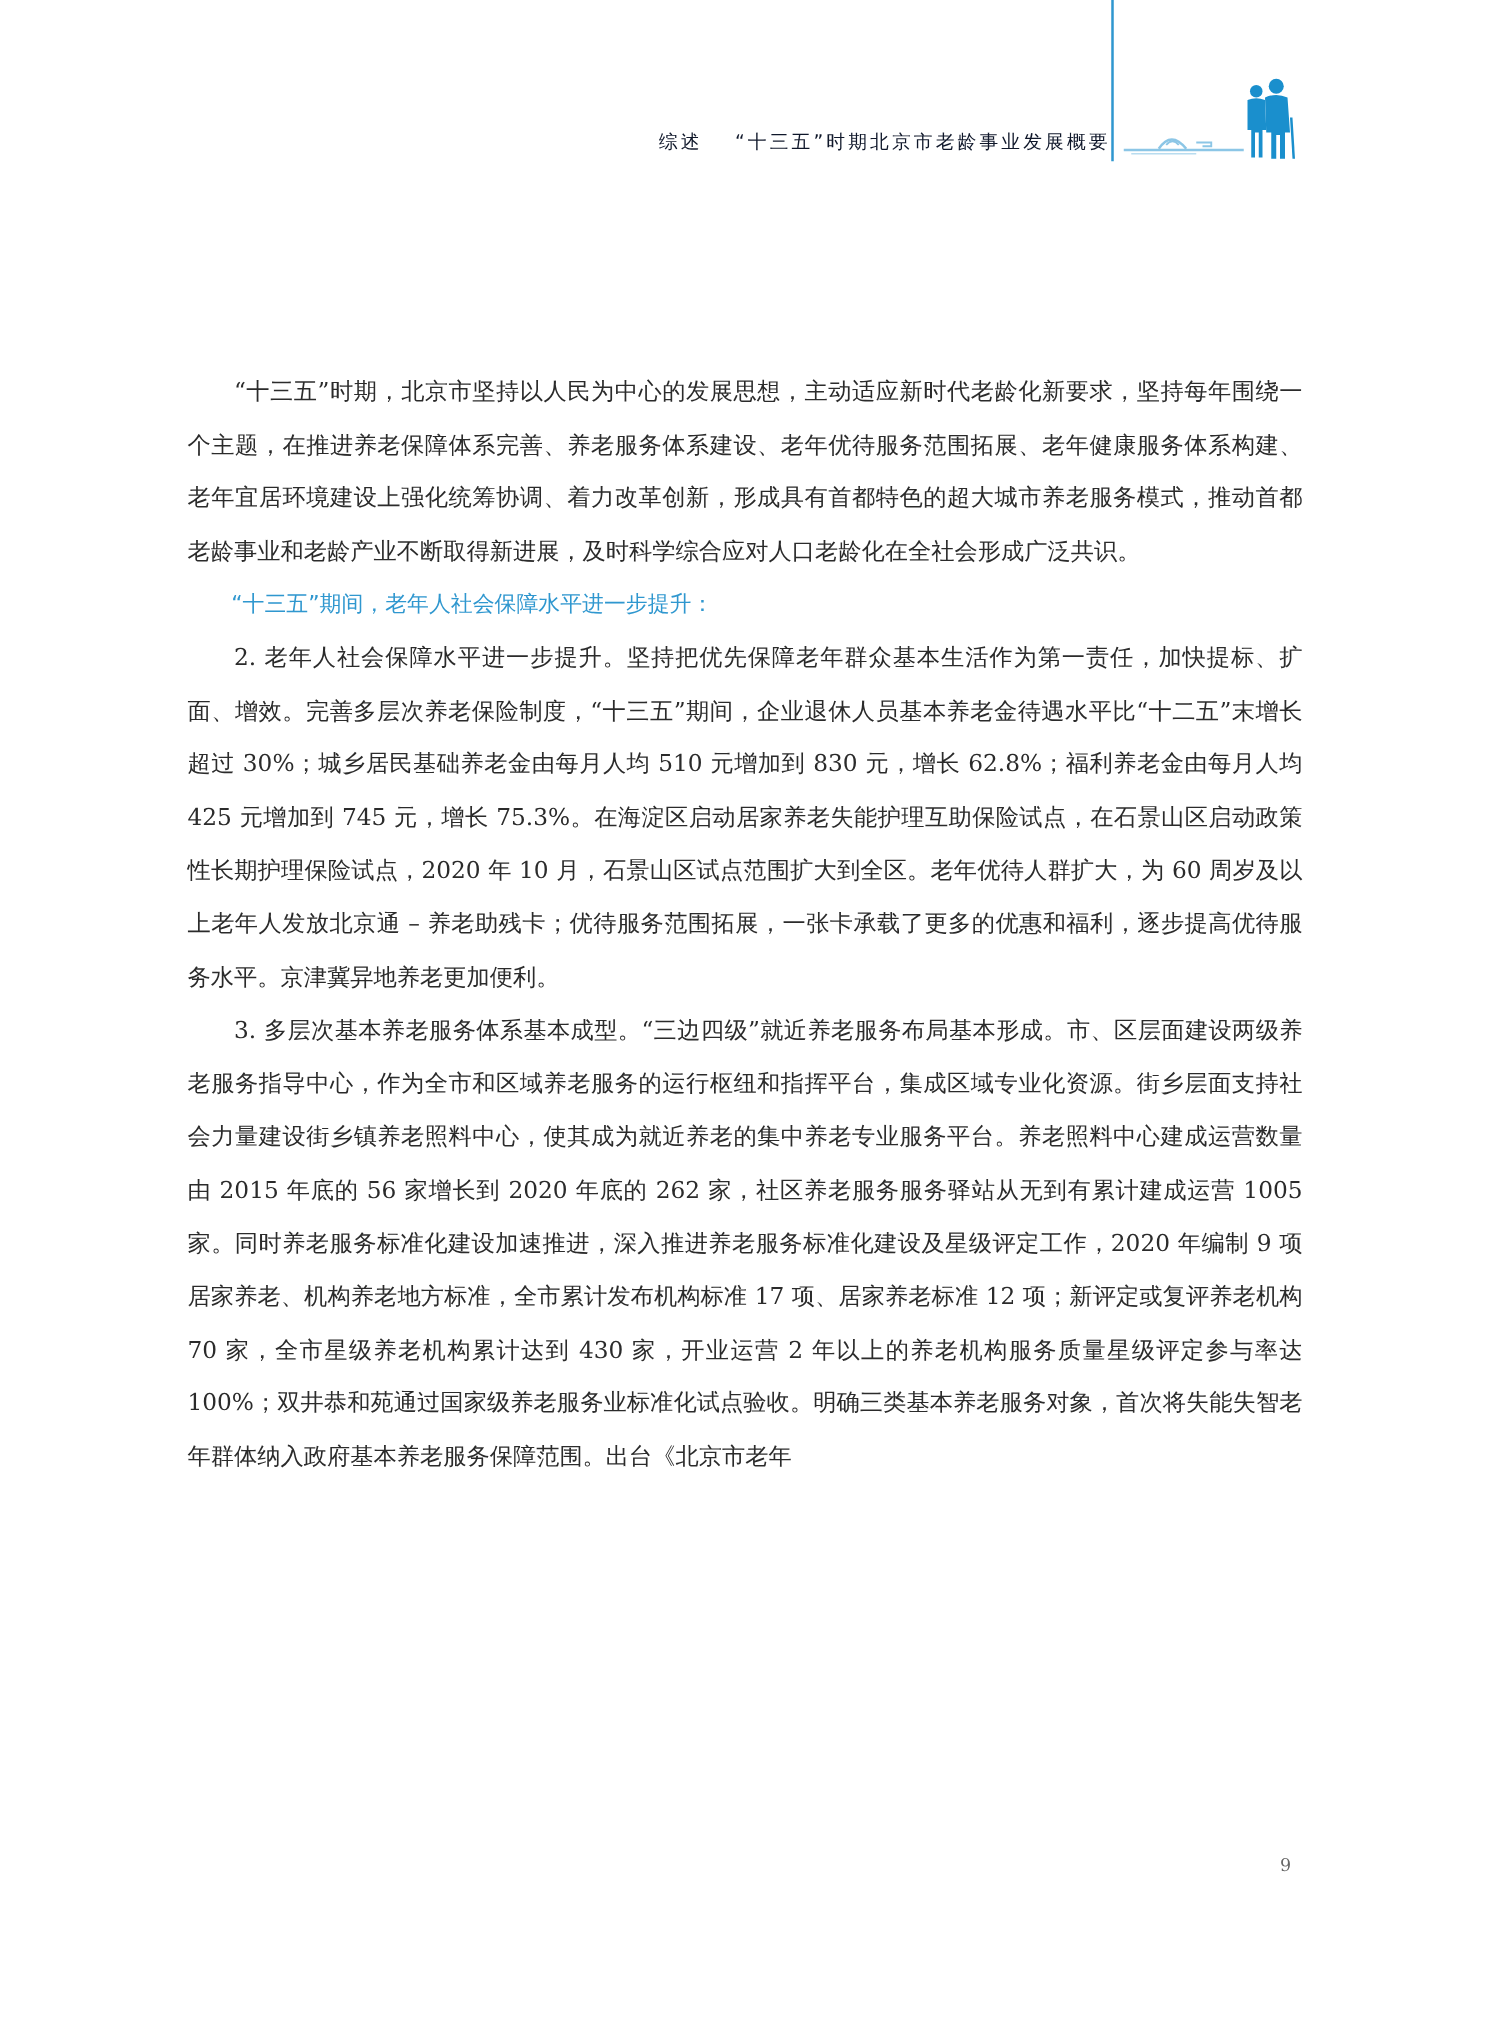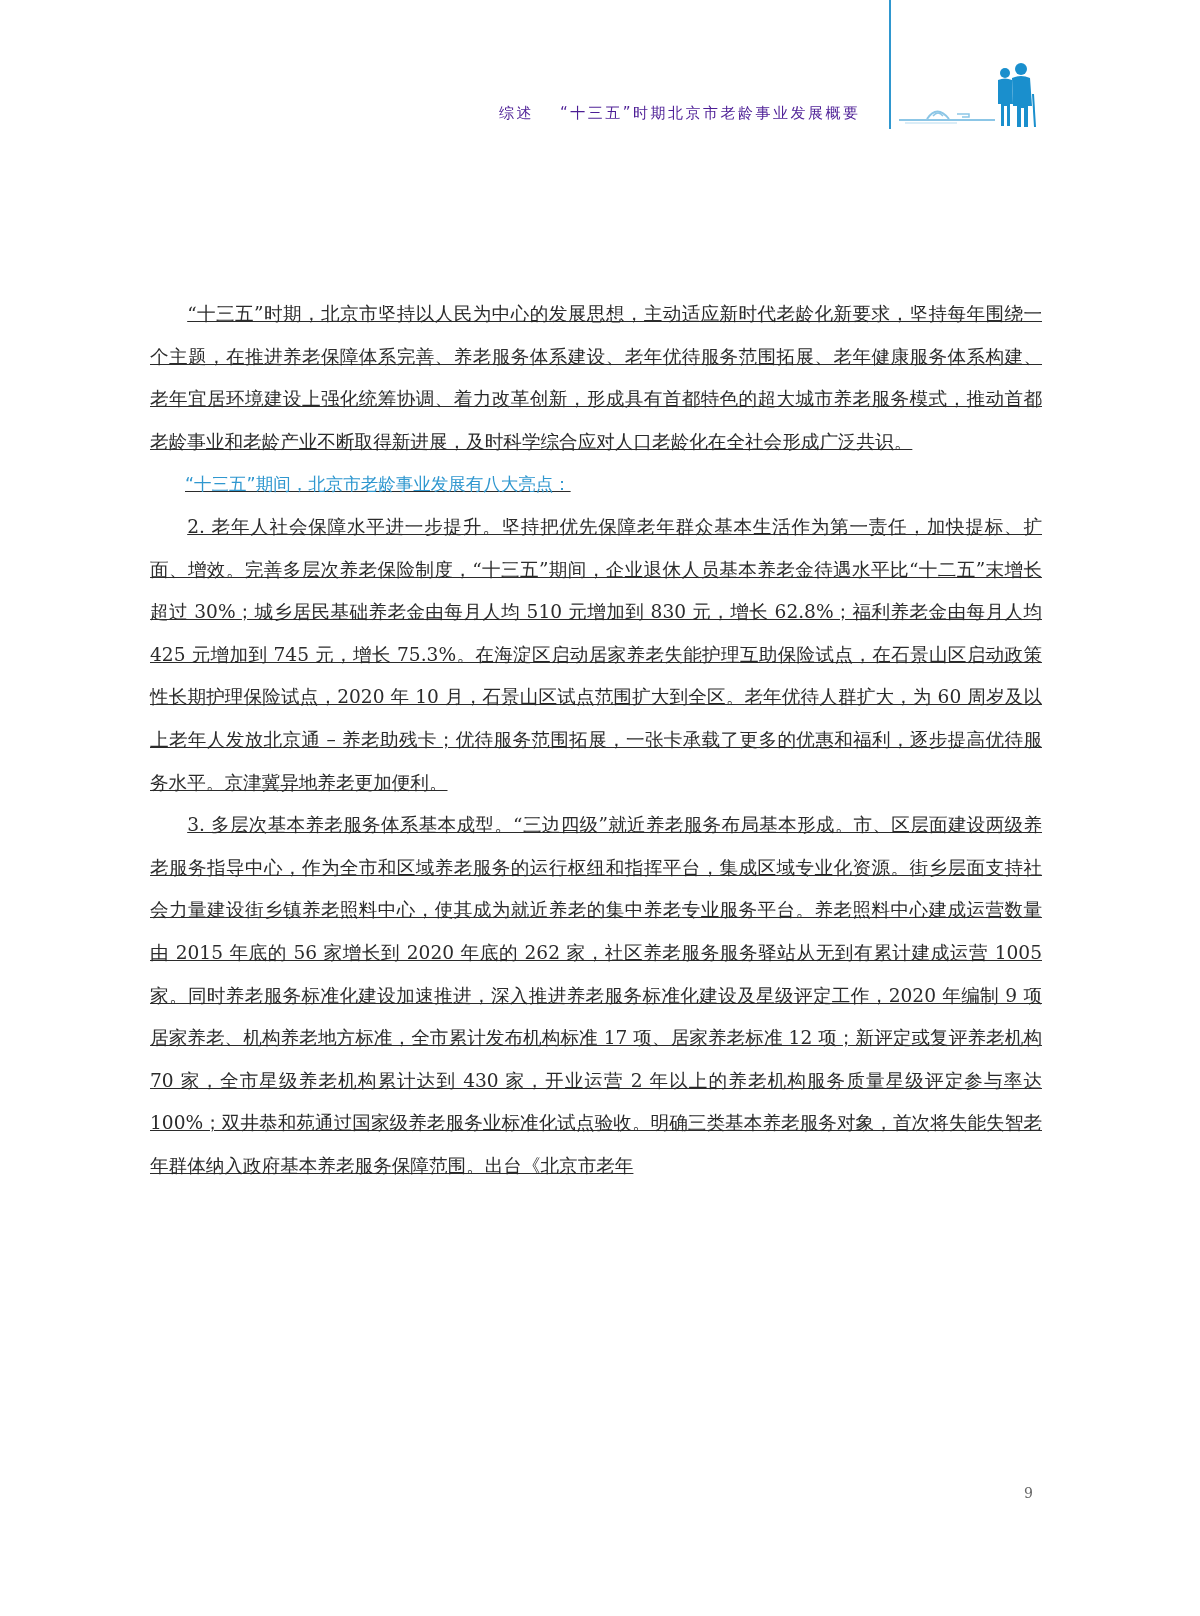--- a/index.html
+++ b/index.html
@@ -1,24 +1,24 @@
 <!DOCTYPE html>
 <html><head>
   <meta charset="utf-8">
   <style>
     html, body { margin: 0; padding: 0; background: #ffffff; }
     body { width: 1200px; height: 1616px; position: relative; overflow: hidden;
       font-family: "DejaVu Serif", "Liberation Serif", serif; color: #2b2b2b; }
     .vline { position: absolute; left: 889px; top: 0; width: 2px; height: 129px; background: #2f97cf; }
-    .header-title { position: absolute; left: 499px; top: 104px; font-size: 15px; letter-spacing: 2.5px;
-      color: #4c1d95; font-family: "DejaVu Sans", sans-serif; white-space: nowrap; }
+    .header-title { position: absolute; left: 527px; top: 104px; font-size: 15px; letter-spacing: 2.5px;
+      color: #0f172a; font-family: "DejaVu Sans", sans-serif; white-space: nowrap; }
     .header-title .gap { display: inline-block; width: 26px; }
     .ornament { position: absolute; left: 897px; top: 98px; width: 100px; height: 28px; }
     .people { position: absolute; left: 994px; top: 60px; width: 44px; height: 68px; }
-    .body-text { position: absolute; left: 150px; top: 293px; width: 892px; font-size: 18.6px; line-height: 42.6px; text-decoration: underline; }
+    .body-text { position: absolute; left: 150px; top: 293px; width: 892px; font-size: 18.6px; line-height: 42.6px; }
     .body-text p { margin: 0; text-align: justify; text-align-last: left; text-indent: 2em; }
     .body-text p.highlight { color: #2f97cf; font-family: "DejaVu Sans", sans-serif; font-size: 17.5px; }
     .page-number { position: absolute; left: 1024px; top: 1485px; font-size: 14px; color: #666; }
   </style>
 </head>
 <body>
 
 <div class="vline"></div>
 
 <div class="header-title">
@@ -36,18 +36,18 @@
 <svg class="people" viewBox="0 0 44 68">
   <circle cx="11" cy="13" r="5" fill="#1a8fcd"></circle>
   <path d="M4 20 Q11 17 18 20 L19 44 L16 44 L16 66 L13 66 L13 46 L10 46 L10 66 L7 66 L7 44 L4 44 Z" fill="#1a8fcd"></path>
   <circle cx="27" cy="9" r="6" fill="#1a8fcd"></circle>
   <path d="M18 18 Q27 14 36 18 L38 46 L34 46 L34 67 L30 67 L30 48 L27 48 L27 67 L23 67 L23 46 L19 46 Z" fill="#1a8fcd"></path>
   <line x1="39" y1="34" x2="41" y2="67" stroke="#1a8fcd" stroke-width="2"></line>
 </svg>
 
 <div class="body-text">
   <p>“十三五”时期，北京市坚持以人民为中心的发展思想，主动适应新时代老龄化新要求，坚持每年围绕一个主题，在推进养老保障体系完善、养老服务体系建设、老年优待服务范围拓展、老年健康服务体系构建、老年宜居环境建设上强化统筹协调、着力改革创新，形成具有首都特色的超大城市养老服务模式，推动首都老龄事业和老龄产业不断取得新进展，及时科学综合应对人口老龄化在全社会形成广泛共识。</p>
-  <p class="highlight">“十三五”期间，北京市老龄事业发展有八大亮点：</p>
+  <p class="highlight">“十三五”期间，老年人社会保障水平进一步提升：</p>
   <p>2. 老年人社会保障水平进一步提升。坚持把优先保障老年群众基本生活作为第一责任，加快提标、扩面、增效。完善多层次养老保险制度，“十三五”期间，企业退休人员基本养老金待遇水平比“十二五”末增长超过 30%；城乡居民基础养老金由每月人均 510 元增加到 830 元，增长 62.8%；福利养老金由每月人均 425 元增加到 745 元，增长 75.3%。在海淀区启动居家养老失能护理互助保险试点，在石景山区启动政策性长期护理保险试点，2020 年 10 月，石景山区试点范围扩大到全区。老年优待人群扩大，为 60 周岁及以上老年人发放北京通 – 养老助残卡；优待服务范围拓展，一张卡承载了更多的优惠和福利，逐步提高优待服务水平。京津冀异地养老更加便利。</p>
   <p>3. 多层次基本养老服务体系基本成型。“三边四级”就近养老服务布局基本形成。市、区层面建设两级养老服务指导中心，作为全市和区域养老服务的运行枢纽和指挥平台，集成区域专业化资源。街乡层面支持社会力量建设街乡镇养老照料中心，使其成为就近养老的集中养老专业服务平台。养老照料中心建成运营数量由 2015 年底的 56 家增长到 2020 年底的 262 家，社区养老服务服务驿站从无到有累计建成运营 1005 家。同时养老服务标准化建设加速推进，深入推进养老服务标准化建设及星级评定工作，2020 年编制 9 项居家养老、机构养老地方标准，全市累计发布机构标准 17 项、居家养老标准 12 项；新评定或复评养老机构 70 家，全市星级养老机构累计达到 430 家，开业运营 2 年以上的养老机构服务质量星级评定参与率达 100%；双井恭和苑通过国家级养老服务业标准化试点验收。明确三类基本养老服务对象，首次将失能失智老年群体纳入政府基本养老服务保障范围。出台《北京市老年</p>
 </div>
 
 <div class="page-number">9</div>
 
 </body></html>

